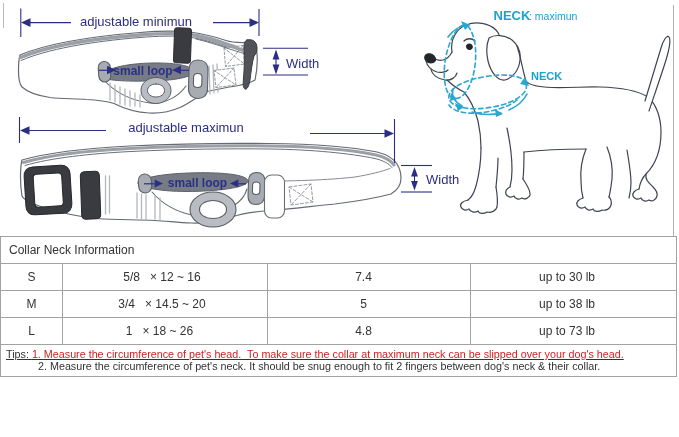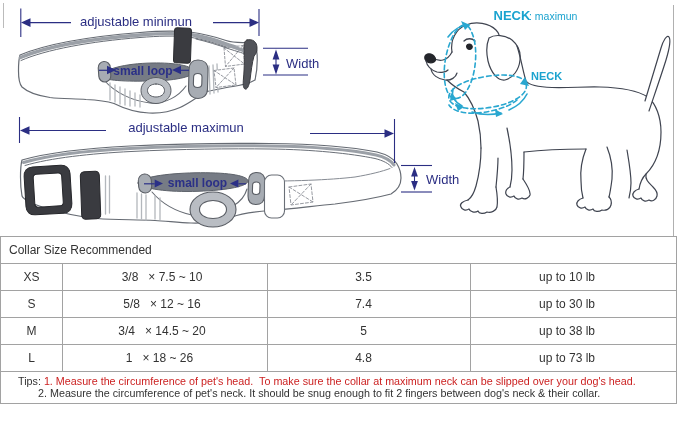--- a/index.html
+++ b/index.html
@@ -224,27 +224,21 @@
 
 <table>
   <colgroup>
       <col style="width:62px">
       <col style="width:205px">
       <col style="width:203px">
       <col style="width:206px">
     </colgroup>
   <tbody>
       <tr style="height:27px">
-        <td colspan="4" style="text-align:left;padding-left:8px;">Collar Size Recommended</td>
-      </tr>
-  <tr style="height:27px">
-        <td>XS</td>
-        <td style="padding-right:6px">3/8&nbsp;&nbsp; × 7.5 ~ 10</td>
-        <td style="padding-right:11px">3.5</td>
-        <td style="padding-right:13px">up to 10 lb</td>
+        <td colspan="4" style="text-align:left;padding-left:8px;">Collar Neck Information</td>
       </tr>
   <tr style="height:27px">
         <td>S</td>
         <td style="padding-right:6px">5/8&nbsp;&nbsp; × 12 ~ 16</td>
         <td style="padding-right:11px">7.4</td>
         <td style="padding-right:13px">up to 30 lb</td>
       </tr>
   <tr style="height:27px">
         <td>M</td>
         <td style="padding-right:6px">3/4&nbsp;&nbsp; × 14.5 ~ 20</td>
@@ -252,18 +246,18 @@
         <td style="padding-right:13px">up to 38 lb</td>
       </tr>
   <tr style="height:27px">
         <td>L</td>
         <td style="padding-right:11px">1&nbsp;&nbsp; × 18 ~ 26</td>
         <td style="padding-right:11px">4.8</td>
         <td style="padding-right:13px">up to 73 lb</td>
       </tr>
   <tr style="height:32px">
         <td colspan="4" class="tipcell">
-    <div style="padding-top:3px;padding-left:17px;"><span style="color:#333">Tips:&nbsp;</span><span class="red">1. Measure the circumference of pet's head.&nbsp; To make sure the collar at maximum neck can be slipped over your dog's head.</span></div>
+    <div style="padding-top:3px;padding-left:5px;text-decoration:underline;"><span style="color:#333">Tips:&nbsp;</span><span class="red">1. Measure the circumference of pet's head.&nbsp; To make sure the collar at maximum neck can be slipped over your dog's head.</span></div>
     <div style="padding-left:37px;color:#333">2. Measure the circumference of pet's neck. It should be snug enough to fit 2 fingers between dog's neck &amp; their collar.</div>
   </td>
       </tr>
 </tbody>
   </table>
 
 </body></html>

